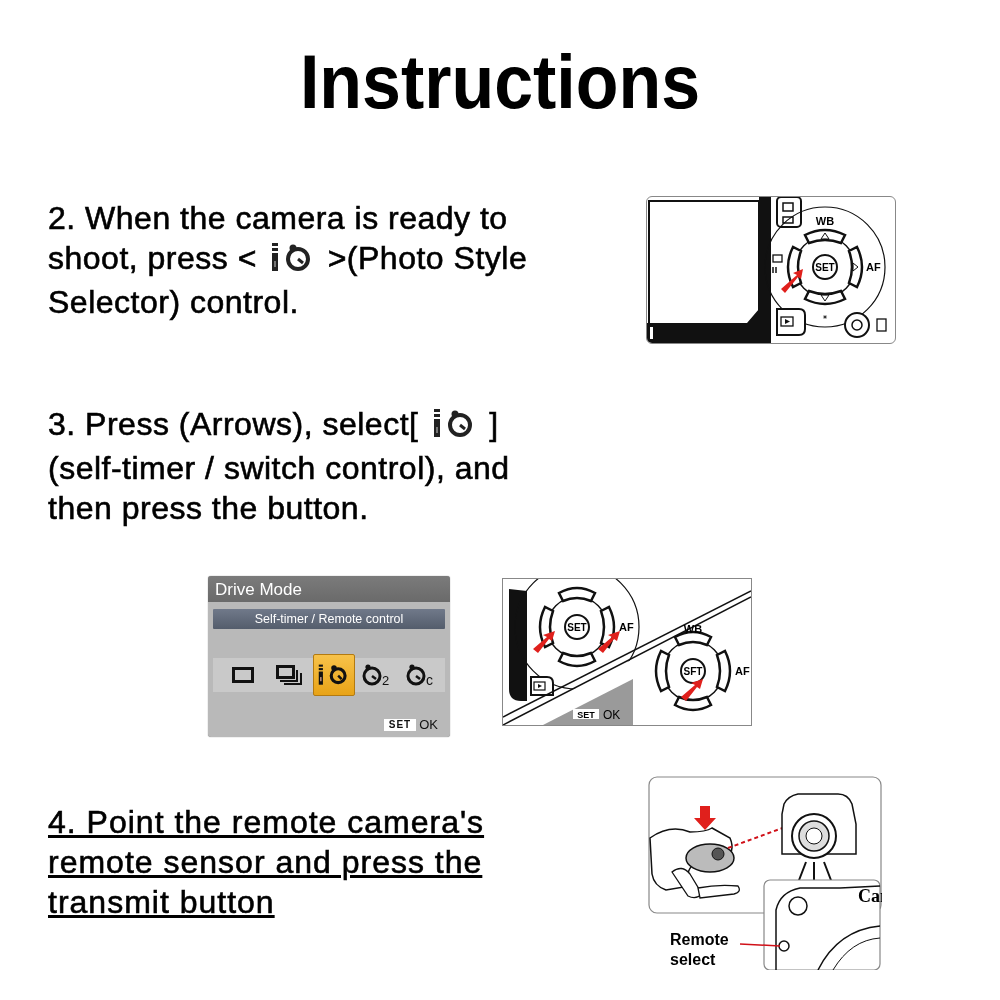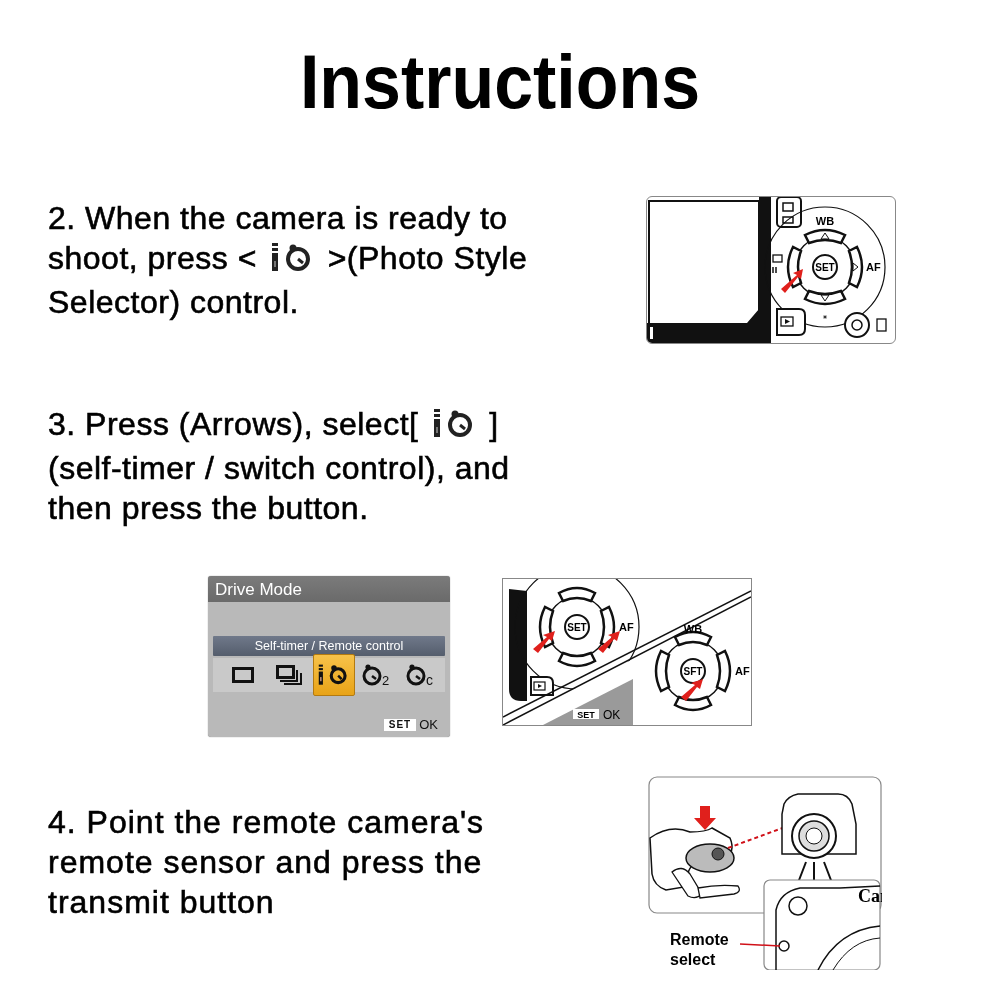--- a/index.html
+++ b/index.html
@@ -1,30 +1,30 @@
 <!DOCTYPE html>
 <html><head>
   <meta charset="utf-8">
   <style>
     html, body { margin: 0; padding: 0; background: #ffffff; }
     body { width: 1000px; height: 1000px; position: relative; overflow: hidden; font-family: "Liberation Sans", sans-serif; color: #000; }
     .title { position: absolute; left: 0; top: 38px; width: 1000px; text-align: center; font-size: 76px; font-weight: 700; letter-spacing: 0px; transform: scaleX(0.92); }
     .step-text { position: absolute; left: 48px; font-size: 32px; line-height: 40px; font-weight: 400; -webkit-text-stroke: 0.6px #000; letter-spacing: 0.5px; }
     .s12 { top: 198px; width: 560px; }
     .s3 { top: 404px; width: 580px; }
-    .s4 { top: 802px; width: 540px; letter-spacing: 1px; }
+    .s4 { top: 802px; width: 540px; letter-spacing: 1px; text-decoration: underline; }
     .glyph { display: inline-block; vertical-align: -4px; }
     .watermark { position: absolute; left: 285px; top: 484px; font-size: 64px; font-weight: 400; color: #f3f3f3; letter-spacing: 4px; z-index: -1; }
 
     
     .fig1 { position: absolute; left: 646px; top: 196px; width: 248px; height: 146px; border: 1px solid #888; border-radius: 6px; background: #fff; overflow: hidden; }
     
     .drive { position: absolute; left: 164px; top: 576px; width: 242px; height: 161px; border-radius: 3px; background: #b9b9b9; overflow: hidden; box-shadow: 0 0 1px #666; margin-left: 44px; }
     .drive-head { height: 26px; background: linear-gradient(#7b7b7b, #6a6a6a); color: #fff; font-size: 17px; line-height: 27px; padding-left: 7px; }
-    .drive-sub { position: absolute; left: 5px; top: 60px; width: 232px; height: 20px; background: linear-gradient(#70798a, #545d6c); color: #fff; font-size: 12.5px; line-height: 20px; text-align: center; border-radius: 1px; }
+    .drive-sub { position: absolute; left: 5px; top: 33px; width: 232px; height: 20px; background: linear-gradient(#70798a, #545d6c); color: #fff; font-size: 12.5px; line-height: 20px; text-align: center; border-radius: 1px; }
     .drive-row { position: absolute; left: 5px; top: 82px; width: 232px; height: 34px; background: #c9c9c9; }
     .dm-icon { position: absolute; top: 0; height: 34px; display: flex; align-items: center; justify-content: center; }
     .dm-sel { background: linear-gradient(#f7c24a, #e8a317); border: 1px solid #b37a10; border-radius: 2px; top: -4px; height: 40px; }
     .drive-ok { position: absolute; right: 12px; bottom: 5px; font-size: 13px; display: flex; align-items: center; gap: 3px; color: #111; }
     .set-badge { background: #fff; color: #111; font-size: 10px; font-weight: 700; padding: 0 5px; line-height: 12px; letter-spacing: 1px; }
     
     .fig2 { position: absolute; left: 502px; top: 578px; width: 248px; height: 146px; border: 1px solid #888; background: #fff; overflow: hidden; }
     
     .fig3 { position: absolute; left: 648px; top: 776px; width: 234px; height: 194px; }
     .remote-label { position: absolute; left: 670px; top: 930px; font-size: 16px; font-weight: 700; line-height: 20px; }

